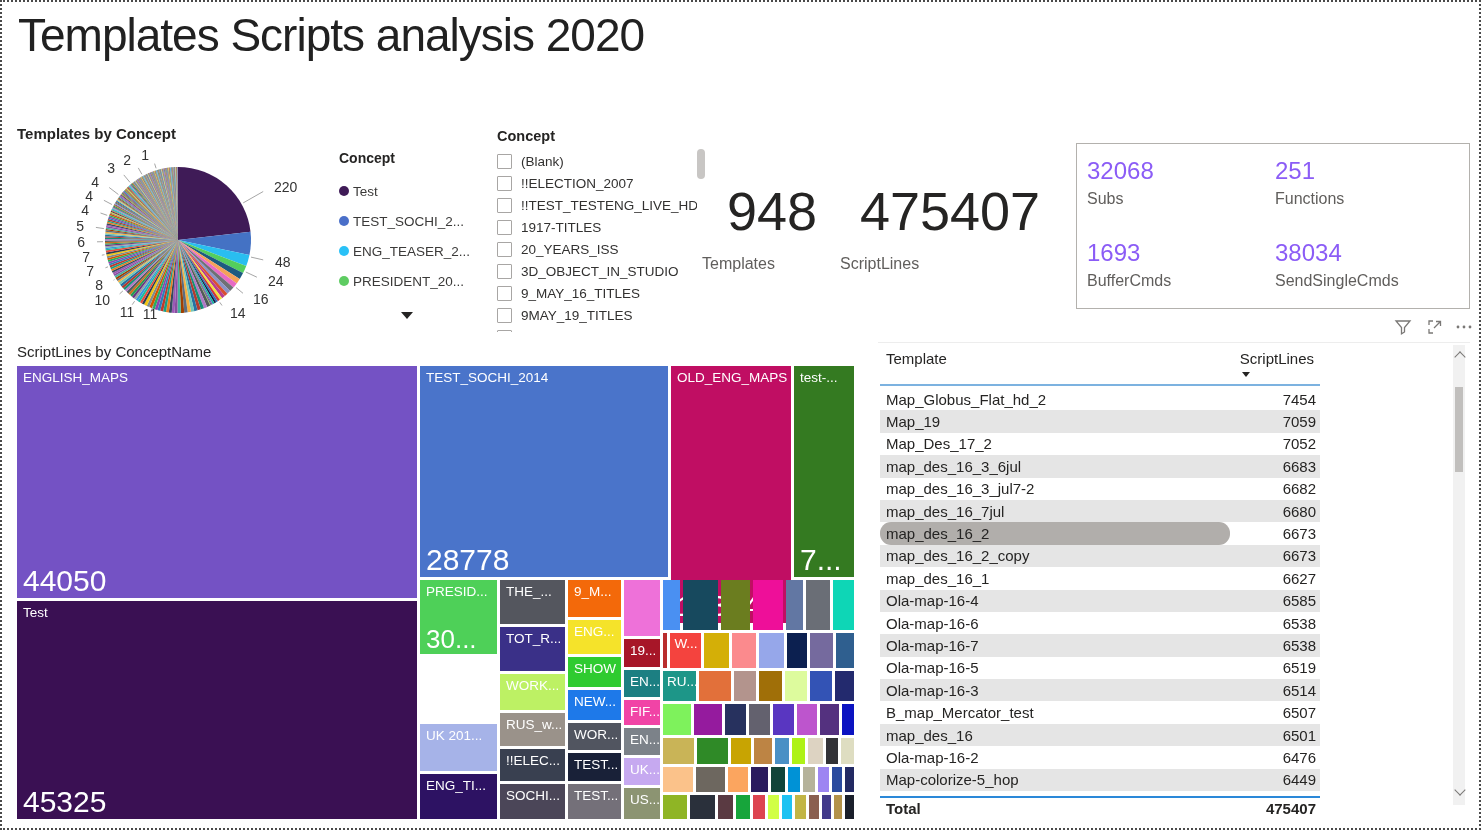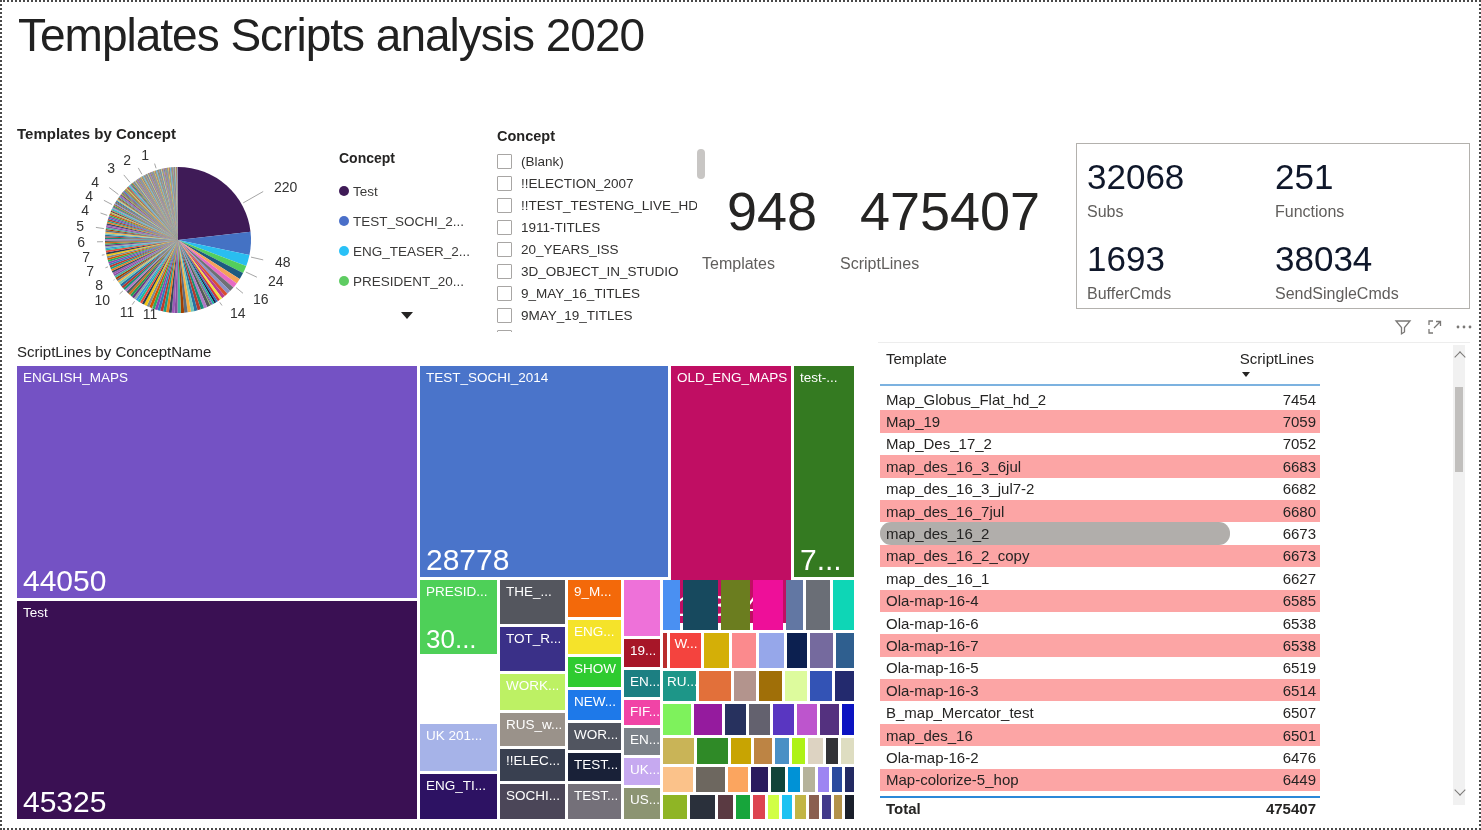--- a/index.html
+++ b/index.html
@@ -24,42 +24,42 @@
   .slicer-item{display:flex;align-items:center;height:22px;cursor:pointer;}
   .checkbox{width:13px;height:13px;border:1px solid #a8a6a4;background:#fff;border-radius:1px;
             margin-right:9px;flex:0 0 auto;}
   .slicer-label{font-size:13.5px;color:#323130;white-space:nowrap;}
   .slicer-scroll{position:absolute;left:695px;top:147px;width:8px;height:30px;background:#c8c6c4;border-radius:4px;}
   
   .kpi-value-big{position:absolute;font-size:54px;font-weight:400;color:#252423;text-align:center;line-height:1;}
   .kpi-label-big{position:absolute;font-size:16px;color:#605e5c;}
   .kpi-box{position:absolute;left:1074px;top:141px;width:392px;height:164px;border:1px solid #b3b1ad;}
   .kpi-cell{position:absolute;width:180px;height:76px;}
-  .kpi-cell .v{font-size:35px;color:#0f172a;line-height:1.1;}
+  .kpi-cell .v{font-size:24px;color:#8b5cf6;line-height:1.1;}
   .kpi-cell .l{font-size:16px;color:#605e5c;margin-top:6px;}
   
   .tool-icon{position:absolute;top:316px;width:20px;height:20px;cursor:pointer;}
   
   .treemap{position:absolute;left:15px;top:364px;width:837px;height:454px;background:#fff;}
   .tm-cell{position:absolute;overflow:hidden;cursor:pointer;}
   .tm-label{position:absolute;top:4px;left:6px;font-size:13.5px;color:#fff;white-space:nowrap;}
   .tm-value{position:absolute;bottom:2px;left:6px;color:#fff;line-height:1;white-space:nowrap;}
   .tm-mrow{position:absolute;display:flex;gap:3px;}
   .tm-mcell{height:100%;position:relative;overflow:hidden;cursor:pointer;}
   .tm-mlabel{position:absolute;top:3px;left:4px;font-size:13.5px;color:#fff;white-space:nowrap;}
   
   .table-top-border{position:absolute;left:876px;top:340px;width:592px;height:1px;background:#ededed;}
   .th{position:absolute;font-size:15px;color:#252423;}
   .sort-caret{position:absolute;left:1240px;top:370px;width:0;height:0;
               border-left:4px solid transparent;border-right:4px solid transparent;
               border-top:5px solid #252423;}
   .header-underline{position:absolute;left:878px;top:382px;width:440px;height:2px;background:#7cb2e0;}
   .table-rows{position:absolute;left:878px;top:386px;width:440px;}
   .trow{display:flex;height:22.4px;align-items:stretch;font-size:15px;color:#252423;cursor:pointer;}
-  .trow.alt{background:#fca5a5;justify-content:space-between;}
+  .trow.alt{background:#e5e5e5;justify-content:space-between;}
   .trow .tname{flex:1;display:flex;align-items:center;padding-left:6px;white-space:nowrap;overflow:hidden;}
   .trow .tval{width:86px;display:flex;align-items:center;justify-content:flex-end;padding-right:4px;}
   .trow.sel{background:#fff;}
   .trow.sel .tname{background:#b1aeab;border-radius:11px;}
   .partial-row{position:absolute;left:878px;top:789px;width:440px;height:5px;background:#fff;overflow:hidden;}
   .total-line{position:absolute;left:878px;top:794px;width:440px;height:2px;background:#2b88d8;}
   .total-row{position:absolute;left:878px;top:798px;width:440px;display:flex;font-size:15px;font-weight:700;color:#252423;}
   .total-row .tname{flex:1;padding-left:6px;}
   .total-row .tval{width:86px;text-align:right;padding-right:4px;}
   
@@ -390,21 +390,21 @@
       <div class="slicer-item">
         <div class="checkbox"></div>
         <div class="slicer-label">!!ELECTION_2007</div>
       </div>
       <div class="slicer-item">
         <div class="checkbox"></div>
         <div class="slicer-label">!!TEST_TESTENG_LIVE_HD_</div>
       </div>
       <div class="slicer-item">
         <div class="checkbox"></div>
-        <div class="slicer-label">1911-TITLES</div>
+        <div class="slicer-label">1917-TITLES</div>
       </div>
       <div class="slicer-item">
         <div class="checkbox"></div>
         <div class="slicer-label">20_YEARS_ISS</div>
       </div>
       <div class="slicer-item">
         <div class="checkbox"></div>
         <div class="slicer-label">3D_OBJECT_IN_STUDIO</div>
       </div>
       <div class="slicer-item">

